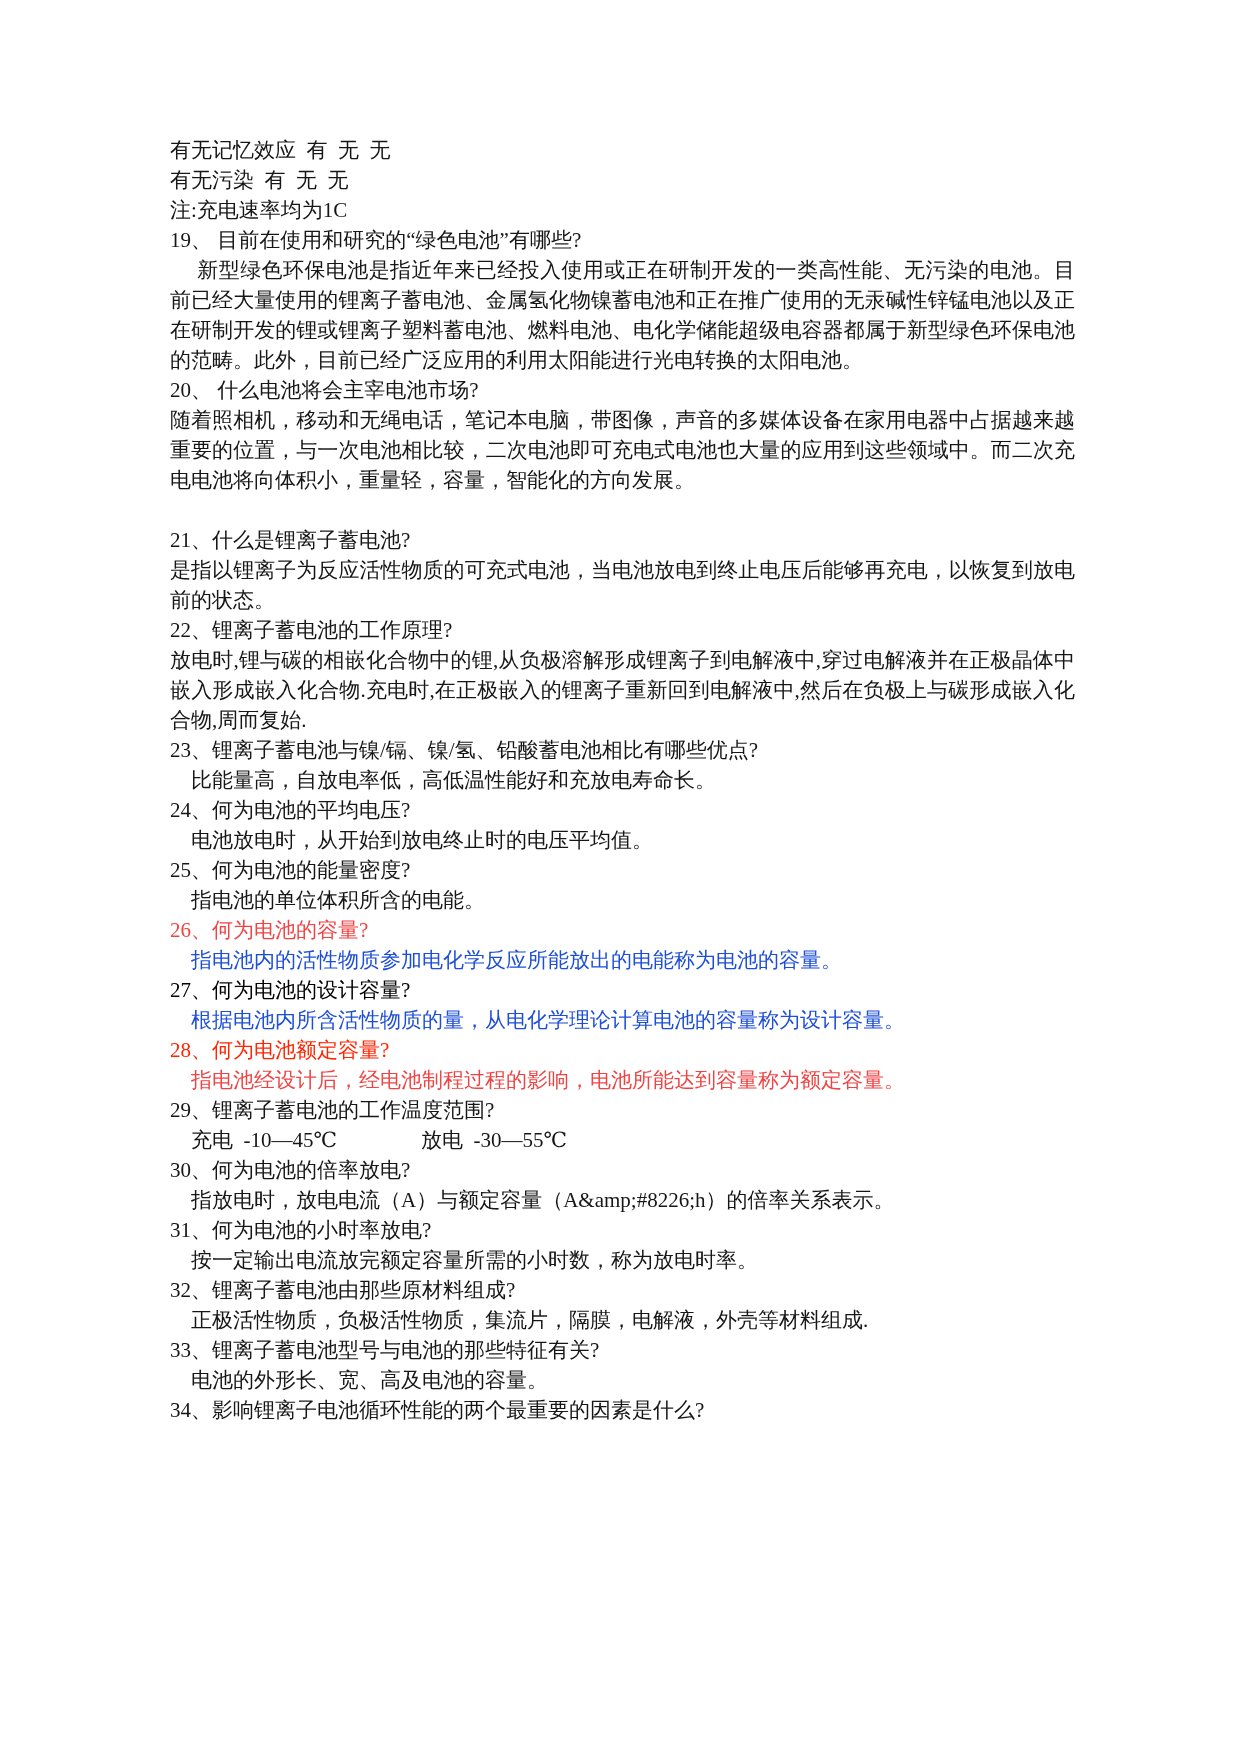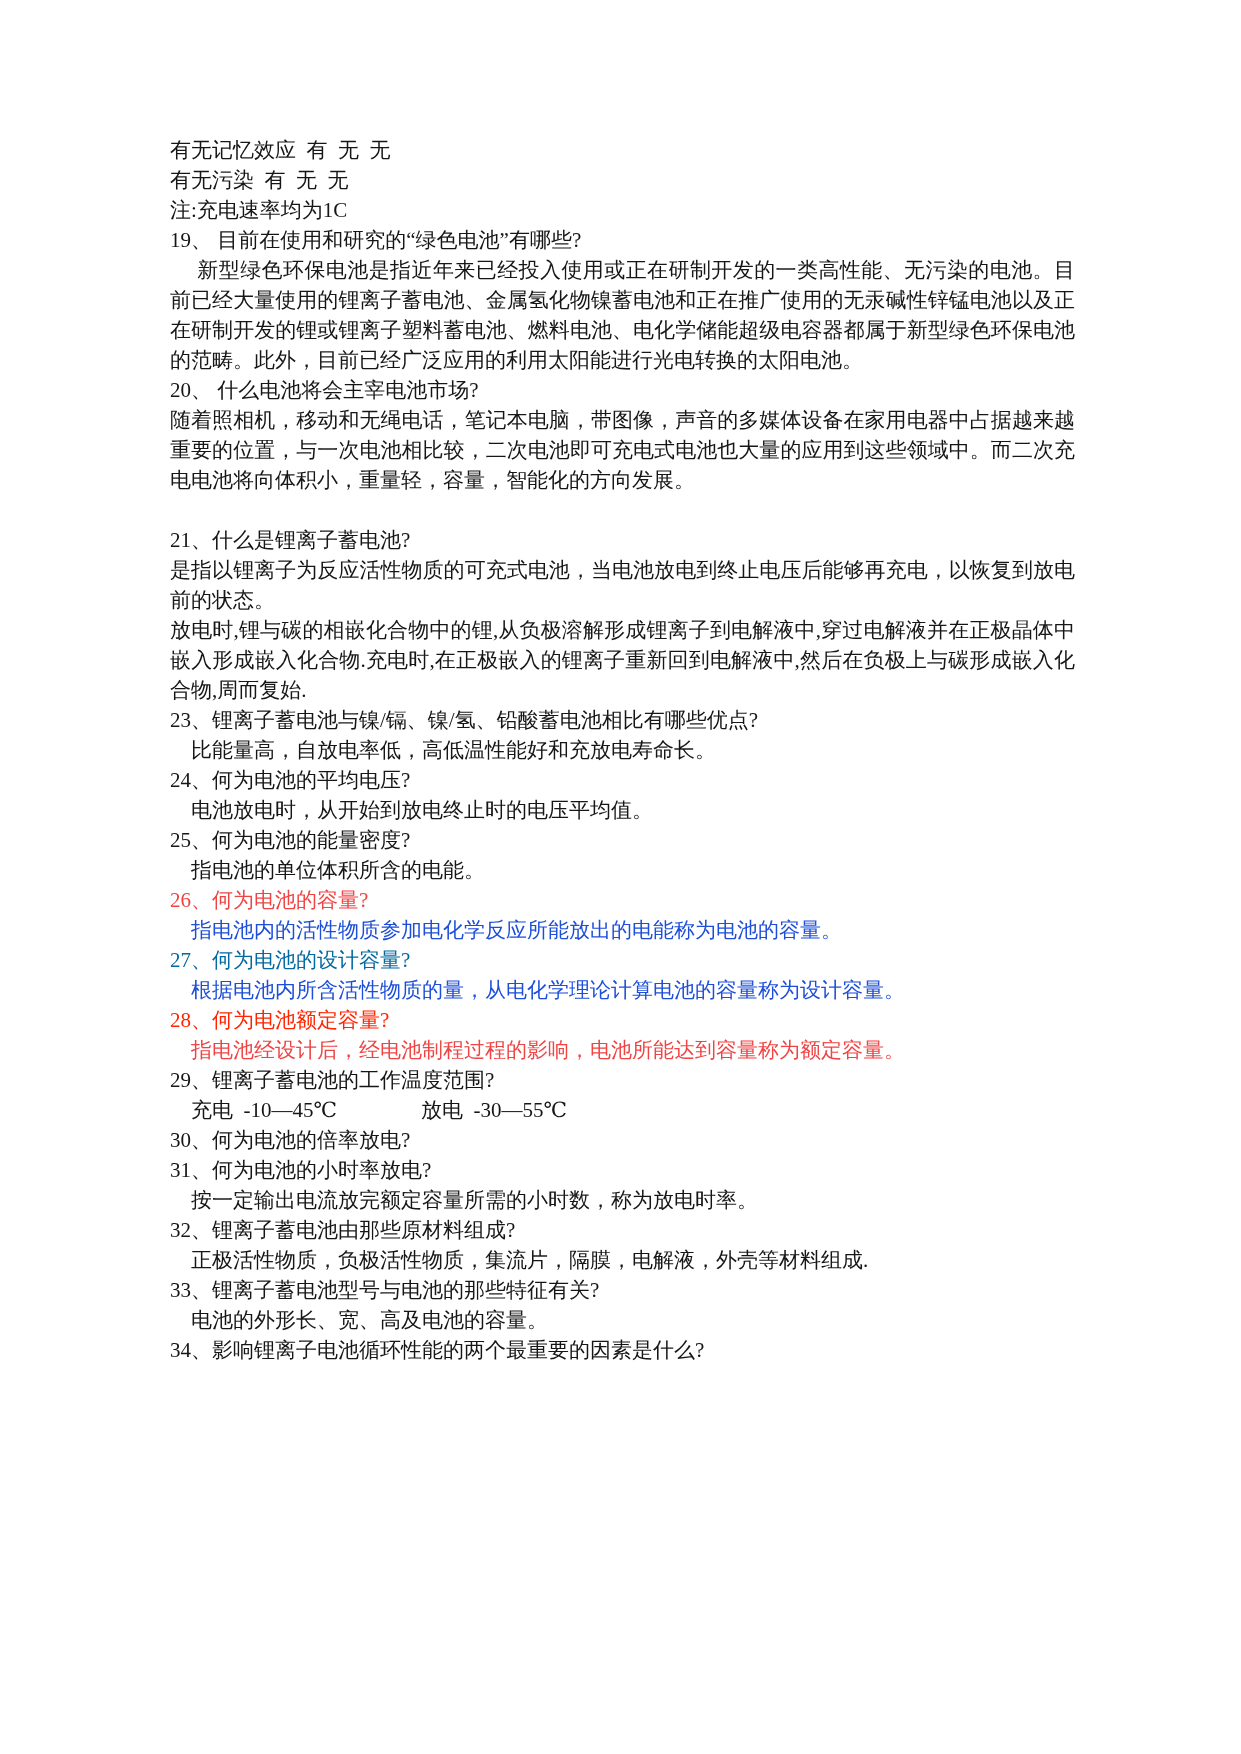--- a/index.html
+++ b/index.html
@@ -57,36 +57,38 @@
       <div class="line type-text">有无记忆效应  有  无  无</div>
       <div class="line type-text">有无污染  有  无  无</div>
       <div class="line type-text">注:充电速率均为1C</div>
       <div class="line type-question">19、 目前在使用和研究的“绿色电池”有哪些?</div>
       <div class="line type-paragraph first-indent">新型绿色环保电池是指近年来已经投入使用或正在研制开发的一类高性能、无污染的电池。目前已经大量使用的锂离子蓄电池、金属氢化物镍蓄电池和正在推广使用的无汞碱性锌锰电池以及正在研制开发的锂或锂离子塑料蓄电池、燃料电池、电化学储能超级电容器都属于新型绿色环保电池的范畴。此外，目前已经广泛应用的利用太阳能进行光电转换的太阳电池。</div>
       <div class="line type-question">20、 什么电池将会主宰电池市场?</div>
       <div class="line type-paragraph">随着照相机，移动和无绳电话，笔记本电脑，带图像，声音的多媒体设备在家用电器中占据越来越重要的位置，与一次电池相比较，二次电池即可充电式电池也大量的应用到这些领域中。而二次充电电池将向体积小，重量轻，容量，智能化的方向发展。</div>
       <div class="line type-blank">&nbsp;</div>
       <div class="line type-question">21、什么是锂离子蓄电池?</div>
       <div class="line type-paragraph">是指以锂离子为反应活性物质的可充式电池，当电池放电到终止电压后能够再充电，以恢复到放电前的状态。</div>
+      <div class="line type-question">22、锂离子蓄电池的工作原理?</div>
       <div class="line type-paragraph">放电时,锂与碳的相嵌化合物中的锂,从负极溶解形成锂离子到电解液中,穿过电解液并在正极晶体中嵌入形成嵌入化合物.充电时,在正极嵌入的锂离子重新回到电解液中,然后在负极上与碳形成嵌入化合物,周而复始.</div>
       <div class="line type-question">23、锂离子蓄电池与镍/镉、镍/氢、铅酸蓄电池相比有哪些优点?</div>
       <div class="line type-answer">比能量高，自放电率低，高低温性能好和充放电寿命长。</div>
       <div class="line type-question">24、何为电池的平均电压?</div>
       <div class="line type-answer">电池放电时，从开始到放电终止时的电压平均值。</div>
       <div class="line type-question">25、何为电池的能量密度?</div>
       <div class="line type-answer">指电池的单位体积所含的电能。</div>
       <div class="line type-question" style="color: #ef4444;">26、何为电池的容量?</div>
       <div class="line type-answer" style="color: #1d4ed8;">指电池内的活性物质参加电化学反应所能放出的电能称为电池的容量。</div>
-      <div class="line type-question" style="color: #0369a1;">27、何为电池的设计容量?</div>
+      <div class="line type-question" style="color: #000000;">27、何为电池的设计容量?</div>
       <div class="line type-answer" style="color: #1d4ed8;">根据电池内所含活性物质的量，从电化学理论计算电池的容量称为设计容量。</div>
       <div class="line type-question" style="color: rgb(255, 37, 0);">28、何为电池额定容量?</div>
       <div class="line type-answer" style="color: #ef4444;">指电池经设计后，经电池制程过程的影响，电池所能达到容量称为额定容量。</div>
       <div class="line type-question">29、锂离子蓄电池的工作温度范围?</div>
       <div class="line type-answer">充电  -10—45℃                放电  -30—55℃</div>
       <div class="line type-question">30、何为电池的倍率放电?</div>
+      <div class="line type-answer">指放电时，放电电流（A）与额定容量（A&amp;amp;#8226;h）的倍率关系表示。</div>
       <div class="line type-question">31、何为电池的小时率放电?</div>
       <div class="line type-answer">按一定输出电流放完额定容量所需的小时数，称为放电时率。</div>
       <div class="line type-question">32、锂离子蓄电池由那些原材料组成?</div>
       <div class="line type-answer">正极活性物质，负极活性物质，集流片，隔膜，电解液，外壳等材料组成.</div>
       <div class="line type-question">33、锂离子蓄电池型号与电池的那些特征有关?</div>
       <div class="line type-answer">电池的外形长、宽、高及电池的容量。</div>
       <div class="line type-question">34、影响锂离子电池循环性能的两个最重要的因素是什么?</div>
     </div>
 </div>
 

